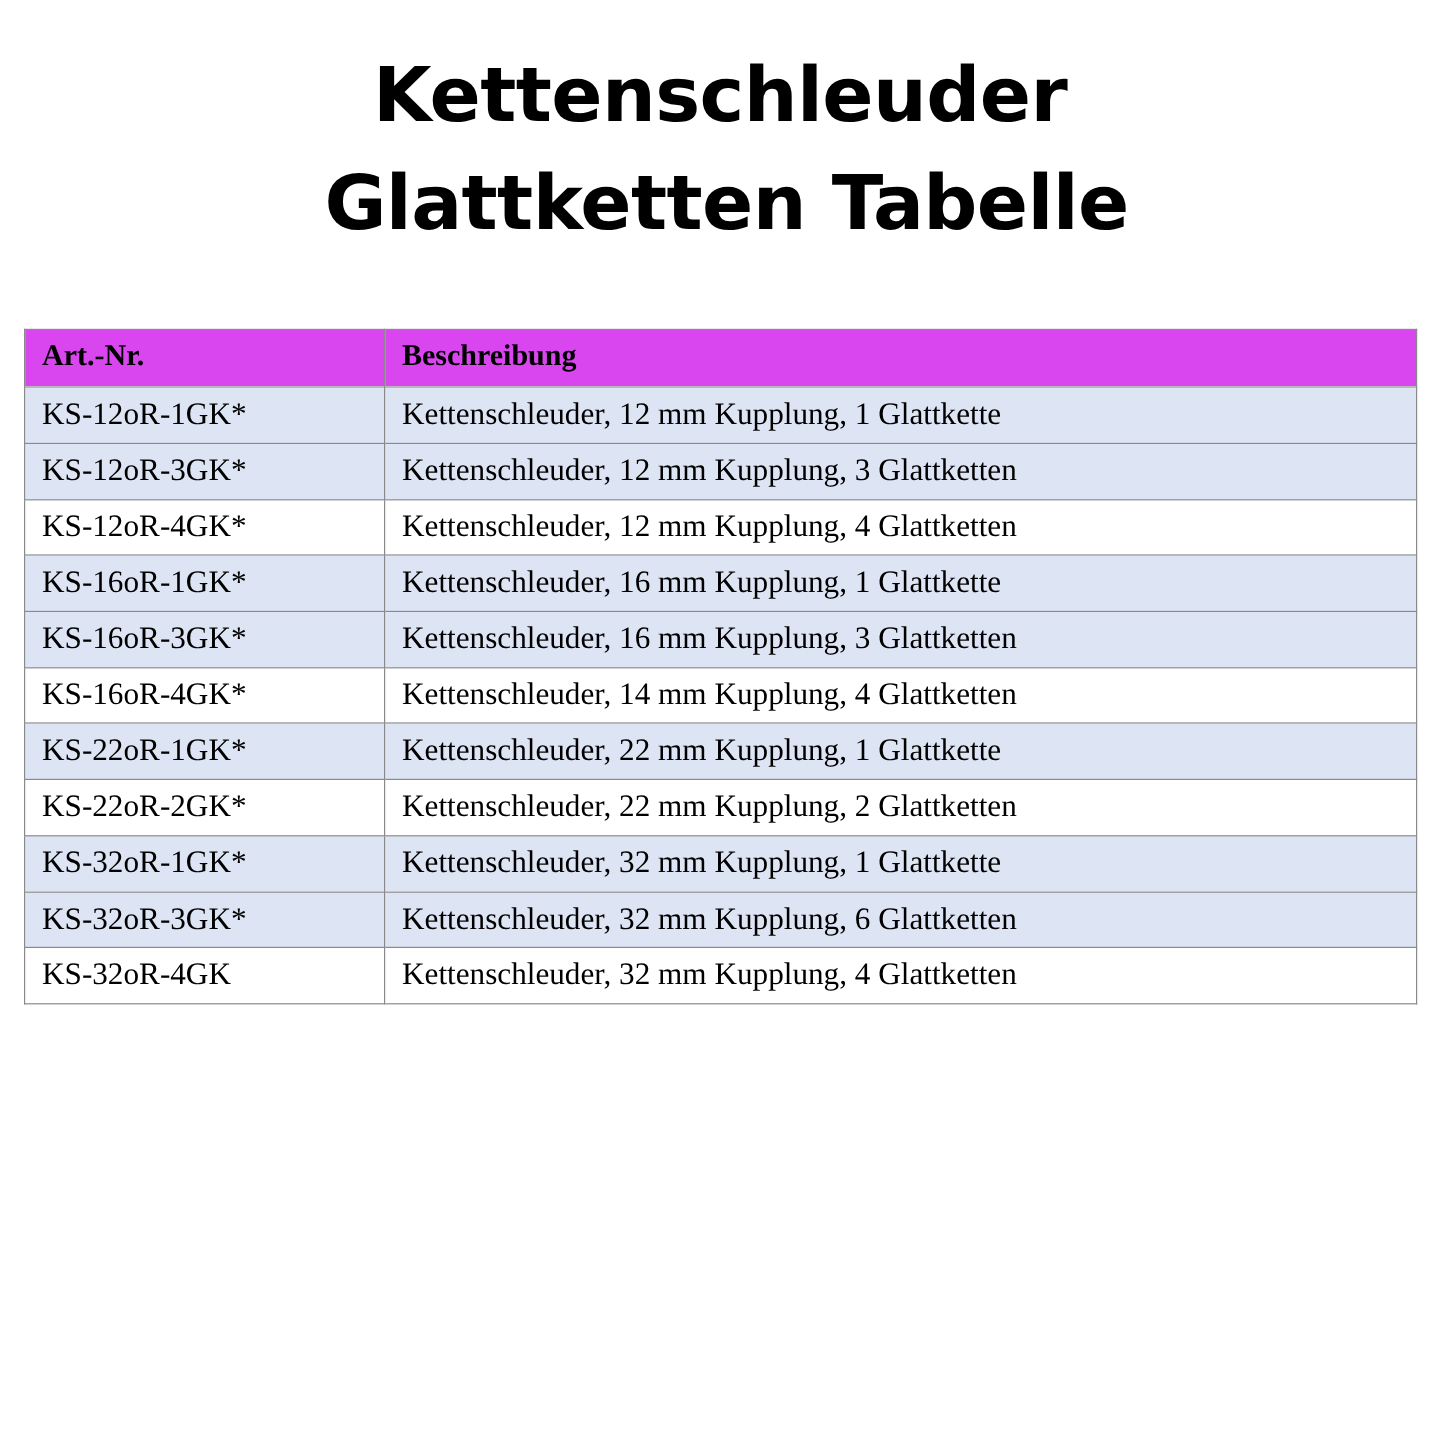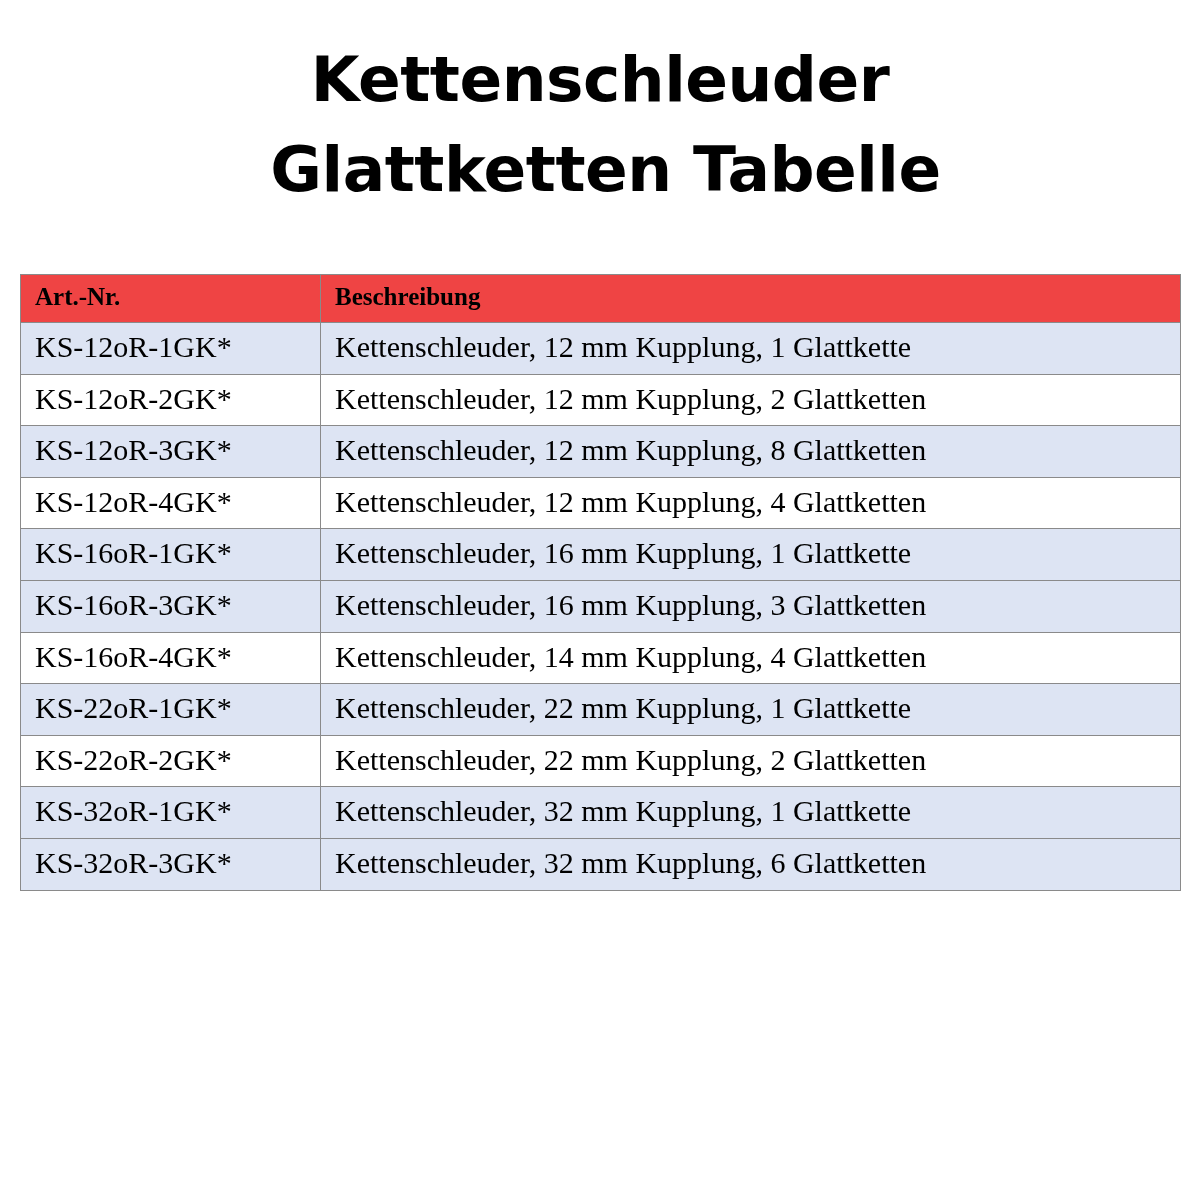--- a/index.html
+++ b/index.html
@@ -45,32 +45,32 @@
     border-collapse: collapse;
     width: 100%;
     table-layout: fixed;
     font-family: "Liberation Serif", serif;
   }
   table.spec col.c1 { width: 300px; }
   table.spec col.c2 { width: 860px; }
   table.spec th, table.spec td {
     border: 1px solid #8a8a8a;
     padding: 6px 14px 8px 14px;
-    font-size: 30px;
+    font-size: 26px;
     line-height: 1.22;
     color: #000000;
     text-align: left;
     vertical-align: middle;
     height: 42px;
     box-sizing: border-box;
     white-space: nowrap;
     overflow: hidden;
   }
   table.spec thead th {
-    background: #ef4444;
+    background: #d946ef;
     font-weight: 700;
     font-size: 25px;
     height: 48px;
   }
   table.spec tbody tr.odd td {
     background: #dde4f3;
   }
   table.spec tbody tr.even td {
     background: #ffffff;
   }
@@ -95,27 +95,23 @@
         <tr>
           <th>Art.-Nr.</th>
           <th>Beschreibung</th>
         </tr>
       </thead>
       <tbody>
         <tr class="odd">
           <td>KS-12oR-1GK*</td>
           <td>Kettenschleuder, 12 mm Kupplung, 1 Glattkette</td>
         </tr>
-        <tr class="even">
-          <td>KS-12oR-2GK*</td>
-          <td>Kettenschleuder, 12 mm Kupplung, 2 Glattketten</td>
-        </tr>
         <tr class="odd">
           <td>KS-12oR-3GK*</td>
-          <td>Kettenschleuder, 12 mm Kupplung, 8 Glattketten</td>
+          <td>Kettenschleuder, 12 mm Kupplung, 3 Glattketten</td>
         </tr>
         <tr class="even">
           <td>KS-12oR-4GK*</td>
           <td>Kettenschleuder, 12 mm Kupplung, 4 Glattketten</td>
         </tr>
         <tr class="odd">
           <td>KS-16oR-1GK*</td>
           <td>Kettenschleuder, 16 mm Kupplung, 1 Glattkette</td>
         </tr>
         <tr class="odd">
@@ -135,17 +131,21 @@
           <td>Kettenschleuder, 22 mm Kupplung, 2 Glattketten</td>
         </tr>
         <tr class="odd">
           <td>KS-32oR-1GK*</td>
           <td>Kettenschleuder, 32 mm Kupplung, 1 Glattkette</td>
         </tr>
         <tr class="odd">
           <td>KS-32oR-3GK*</td>
           <td>Kettenschleuder, 32 mm Kupplung, 6 Glattketten</td>
         </tr>
+        <tr class="even">
+          <td>KS-32oR-4GK</td>
+          <td>Kettenschleuder, 32 mm Kupplung, 4 Glattketten</td>
+        </tr>
       </tbody>
     </table>
   </div>
 
 </div>
 
 </body></html>

